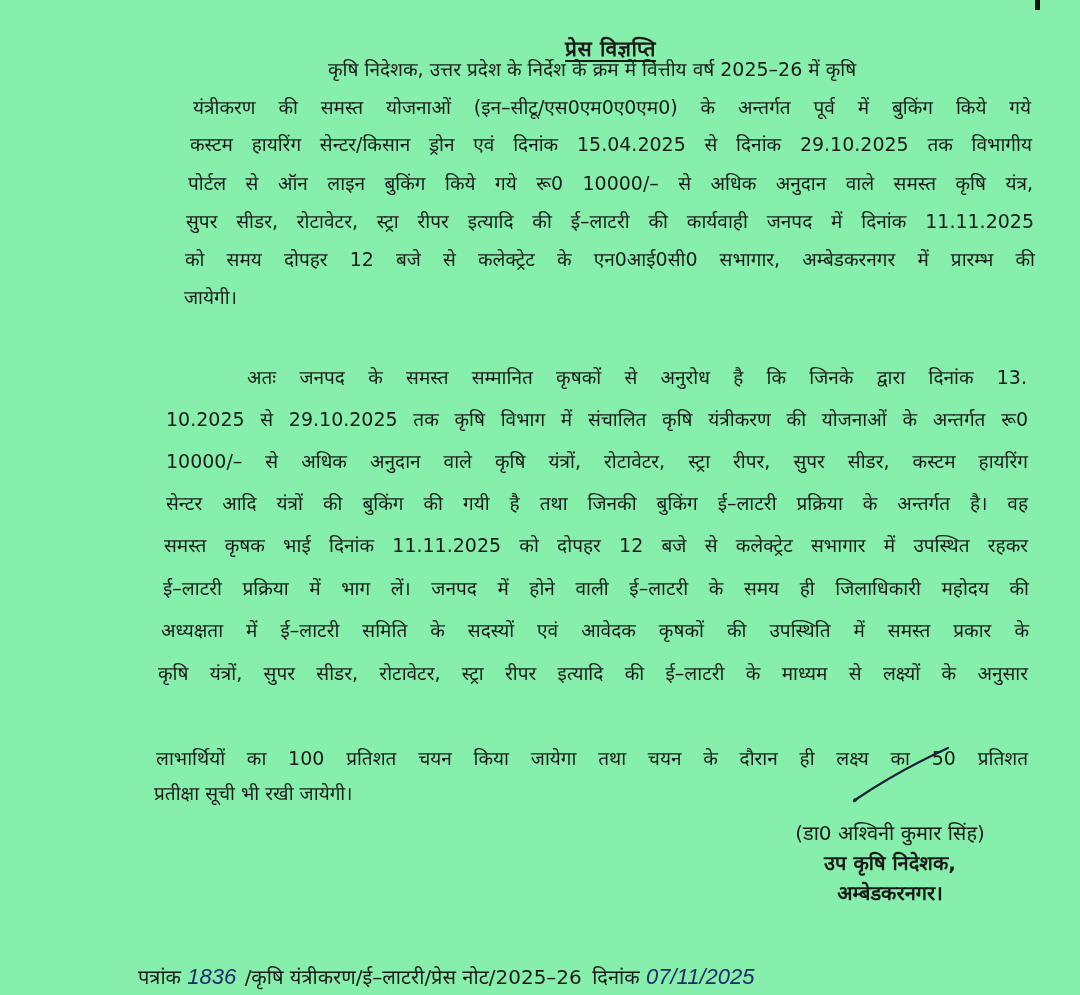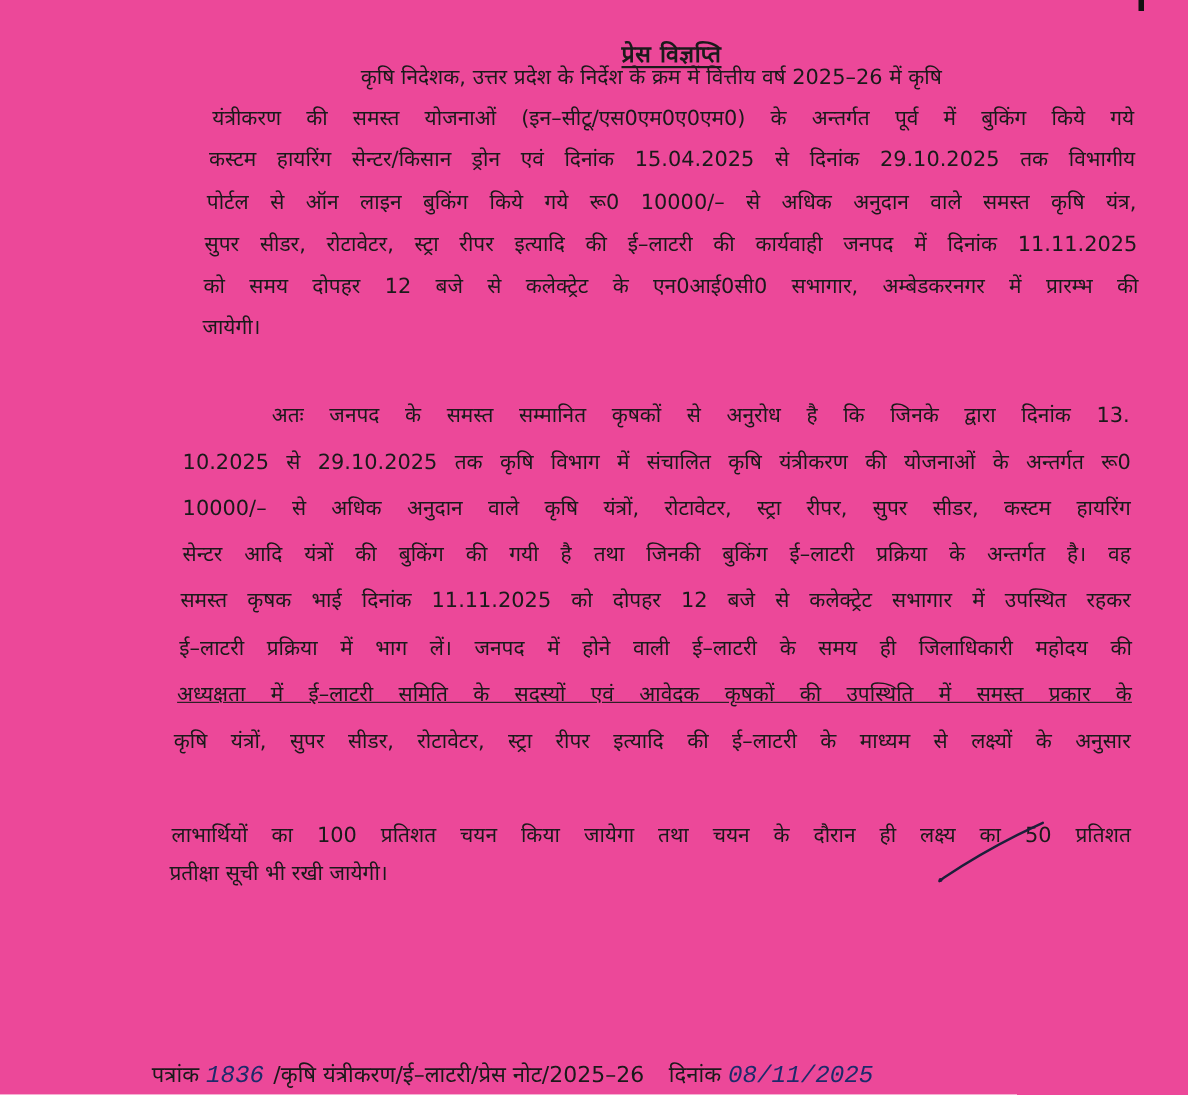--- a/index.html
+++ b/index.html
@@ -12,21 +12,21 @@
       height: 995px;
       position: relative;
       overflow: hidden;
       font-family: "DejaVu Sans", sans-serif;
       color: #1a1a1a;
     }
     .page {
       position: absolute;
       left: 0; top: 0;
       width: 1080px; height: 995px;
-      background: #ec4899;
+      background: #86efac;
     }
     .corner-mark {
       position: absolute;
       right: 40px; top: 0;
       width: 5px; height: 10px;
       background: #111;
     }
     .title {
       position: absolute;
       left: 565px; top: 34px;
@@ -72,21 +72,21 @@
       white-space: nowrap;
       letter-spacing: 0.5px;
     }
     .refline {
       position: absolute;
       left: 138px; top: 963px;
       font-size: 20px;
       white-space: nowrap;
     }
     .handwritten {
-      font-family: Liberation Mono, monospace;
+      font-family: Liberation Sans, sans-serif;
       font-style: italic;
       color: #1d2a6b;
       font-size: 22px;
     }
   </style>
 </head>
 <body>
 
 <div class="page">
 
@@ -104,34 +104,39 @@
     <div class="line" style="left:184px; top:284px;">जायेगी।</div>
   </div>
 
   <div>
     <div class="line justify" style="left:247px; top:364px; width:780px; white-space:normal;">अतः जनपद के समस्त सम्मानित कृषकों से अनुरोध है कि जिनके द्वारा दिनांक 13.</div>
     <div class="line justify" style="left:166px; top:406px; width:862px; white-space:normal;">10.2025 से 29.10.2025 तक कृषि विभाग में संचालित कृषि यंत्रीकरण की योजनाओं के अन्तर्गत रू0</div>
     <div class="line justify" style="left:166px; top:448px; width:862px; white-space:normal;">10000/– से अधिक अनुदान वाले कृषि यंत्रों, रोटावेटर, स्ट्रा रीपर, सुपर सीडर, कस्टम हायरिंग</div>
     <div class="line justify" style="left:166px; top:490px; width:862px; white-space:normal;">सेन्टर आदि यंत्रों की बुकिंग की गयी है तथा जिनकी बुकिंग ई–लाटरी प्रक्रिया के अन्तर्गत है। वह</div>
     <div class="line justify" style="left:164px; top:532px; width:864px; white-space:normal;">समस्त कृषक भाई दिनांक 11.11.2025 को दोपहर 12 बजे से कलेक्ट्रेट सभागार में उपस्थित रहकर</div>
     <div class="line justify" style="left:163px; top:575px; width:866px; white-space:normal;">ई–लाटरी प्रक्रिया में भाग लें। जनपद में होने वाली ई–लाटरी के समय ही जिलाधिकारी महोदय की</div>
-    <div class="line justify" style="left:161px; top:617px; width:868px; white-space:normal;text-decoration:underline;">अध्यक्षता में ई–लाटरी समिति के सदस्यों एवं आवेदक कृषकों की उपस्थिति में समस्त प्रकार के</div>
+    <div class="line justify" style="left:161px; top:617px; width:868px; white-space:normal;">अध्यक्षता में ई–लाटरी समिति के सदस्यों एवं आवेदक कृषकों की उपस्थिति में समस्त प्रकार के</div>
     <div class="line justify" style="left:158px; top:660px; width:870px; white-space:normal;">कृषि यंत्रों, सुपर सीडर, रोटावेटर, स्ट्रा रीपर इत्यादि की ई–लाटरी के माध्यम से लक्ष्यों के अनुसार</div>
     <div class="line justify" style="left:156px; top:702px; width:872px; white-space:normal;margin-top:43px;">लाभार्थियों का 100 प्रतिशत चयन किया जायेगा तथा चयन के दौरान ही लक्ष्य का 50 प्रतिशत</div>
     <div class="line" style="left:154px; top:744px;margin-top:36px;">प्रतीक्षा सूची भी रखी जायेगी।</div>
   </div>
 
   <svg class="signature-stroke" viewBox="0 0 120 70">
     <path d="M 118 8 Q 70 30 28 58 L 24 61" stroke="#1b1f3a" stroke-width="2.2" fill="none" stroke-linecap="round"></path>
     <circle cx="25" cy="60" r="1.8" fill="#1b1f3a"></circle>
   </svg>
 
+  <div class="sig-block">
+    <div class="sig-line">(डा0 अश्विनी कुमार सिंह)</div>
+    <div class="sig-line bold">उप कृषि निदेशक,</div>
+    <div class="sig-line bold">अम्बेडकरनगर।</div>
+  </div>
 
 
   <div class="refline">
     <span>पत्रांक</span>
     <span class="handwritten">1836</span>
     <span style="margin-left:2px;">/कृषि यंत्रीकरण/ई–लाटरी/प्रेस नोट/2025–26</span>
-    <span style="margin-left:16px;">दिनांक</span>
-    <span class="handwritten">08/11/2025</span>
+    <span style="margin-left:4px;">दिनांक</span>
+    <span class="handwritten">07/11/2025</span>
   </div>
 
 </div>
 
 </body></html>

